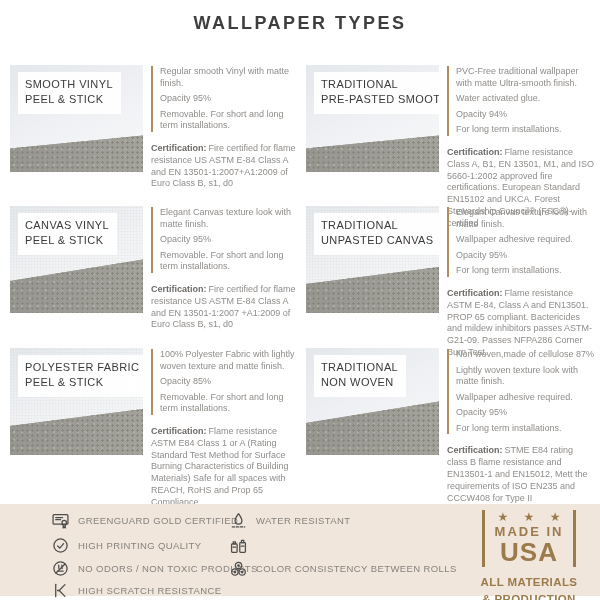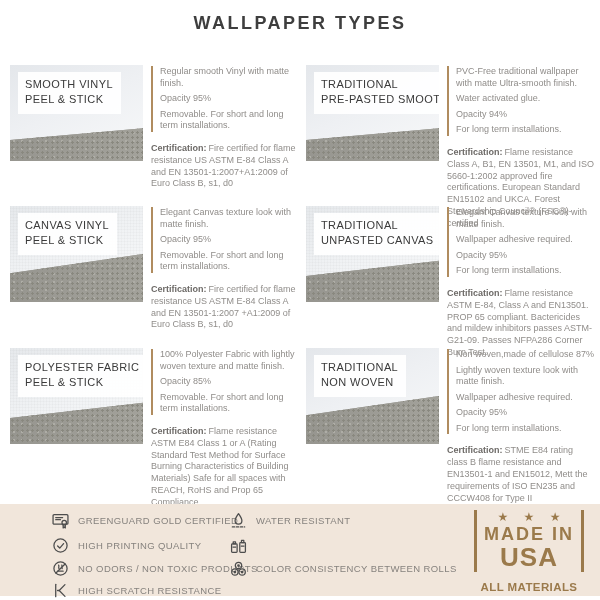--- a/index.html
+++ b/index.html
@@ -7,21 +7,21 @@
         font-family:"Liberation Sans",sans-serif;-webkit-font-smoothing:antialiased;}
   .title{position:absolute;top:13px;left:0;width:600px;margin:0;text-align:center;
          font-size:18px;font-weight:600;letter-spacing:2.5px;color:#3e3e3e;}
 
   
   .card{position:absolute;display:flex;width:289px;}
   .s0{left:10px;top:65px;} .s1{left:306px;top:65px;}
   .s2{left:10px;top:206px;} .s3{left:306px;top:206px;}
   .s4{left:10px;top:348px;} .s5{left:306px;top:348px;}
 
-  .photo{position:relative;width:133px;height:96px;flex:0 0 133px;overflow:hidden;
+  .photo{position:relative;width:133px;height:107px;flex:0 0 133px;overflow:hidden;
          background:linear-gradient(155deg,#e4e7eb 0%,#eef0f3 45%,#f8f9fa 100%);}
   .photo.tex{background-image:
       repeating-linear-gradient(0deg,rgba(0,0,0,0.02) 0 1px,transparent 1px 3px),
       repeating-linear-gradient(90deg,rgba(0,0,0,0.02) 0 1px,transparent 1px 3px),
       linear-gradient(155deg,#e6e9ec 0%,#f0f2f4 45%,#f9fafb 100%);}
   .floor{position:absolute;left:0;top:0;right:0;bottom:0;
          background-color:#9c9b96;
          background-image:radial-gradient(#89887f 1px,transparent 1.4px),
                           radial-gradient(#aeada6 1px,transparent 1.4px),
                           linear-gradient(100deg,#95948e,#a3a29b);
@@ -48,21 +48,21 @@
   .feat .ic svg{width:17px;height:17px;display:block;stroke:#4d4d4d;fill:none;
                 stroke-width:1.2;stroke-linecap:round;stroke-linejoin:round;}
   .feat span{font-size:9.5px;letter-spacing:0.4px;color:#86827e;white-space:nowrap;}
   .colA{left:52px;} .colB{left:230px;}
   .r0{top:8px;} .r1{top:33px;justify-content:flex-end;} .r2{top:56px;} .r3{top:78px;}
 
   .badge{position:absolute;left:468px;top:6px;width:122px;text-align:center;color:#9b7a4b;}
   .badge-box{display:inline-block;border-left:3px solid #9b7a4b;border-right:3px solid #9b7a4b;
              padding:1px 7px 2px 7px;}
   .stars{font-size:12px;letter-spacing:6px;line-height:1;padding-left:6px;}
-  .made-in{font-size:18px;font-weight:700;letter-spacing:2px;margin-top:2px;line-height:1;}
+  .made-in{font-size:13px;font-weight:700;letter-spacing:2px;margin-top:2px;line-height:1;}
   .usa{font-size:26px;font-weight:800;letter-spacing:1px;line-height:1;margin-top:1px;}
   .badge-sub{margin-top:7px;font-size:11.5px;font-weight:700;letter-spacing:0.4px;line-height:1.45;}
 </style>
 </head>
 <body>
 
 <div class="page">
   <h1 class="title">WALLPAPER TYPES</h1>
 
   <section class="card s0">

